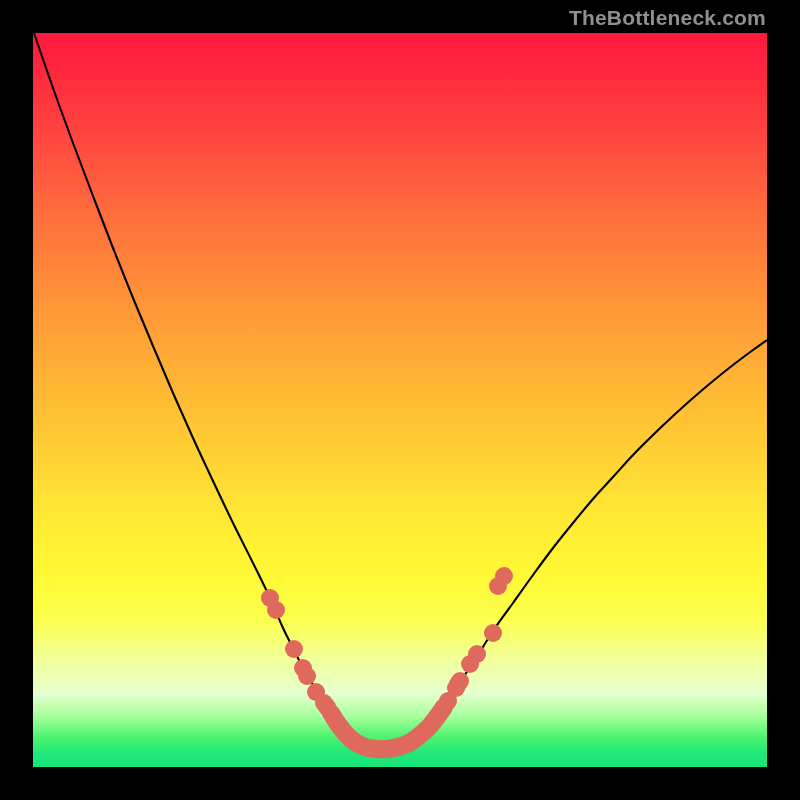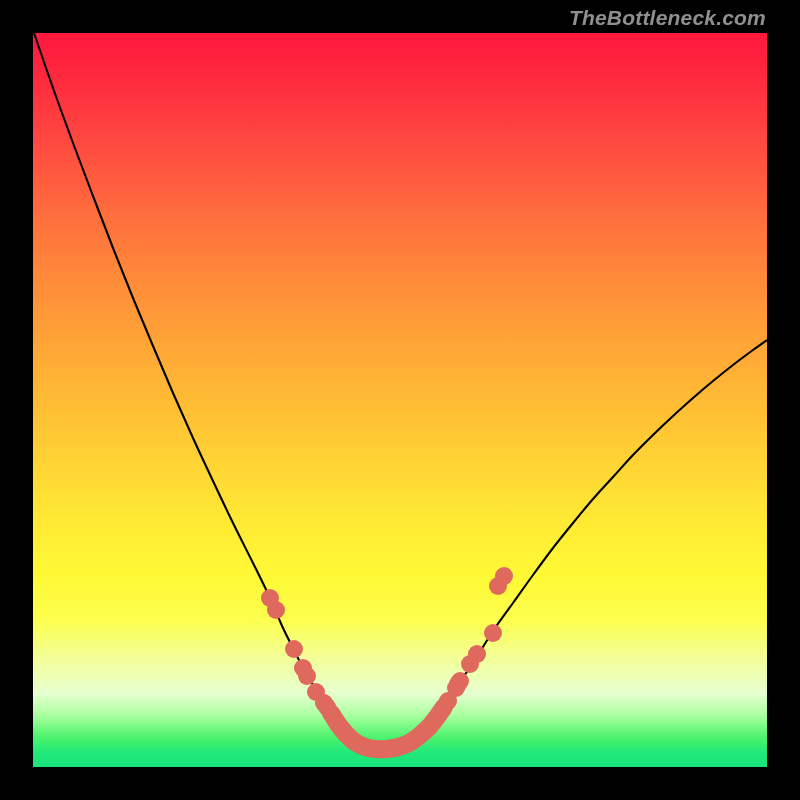--- a/index.html
+++ b/index.html
@@ -10,21 +10,20 @@
     background: #000;
     overflow: hidden;
   }
   .frame {
     position: absolute;
     left: 0;
     top: 0;
     width: 800px;
     height: 800px;
     background: #000;
-    font-style: italic;
   }
   .plot {
     position: absolute;
     left: 33px;
     top: 33px;
     width: 734px;
     height: 734px;
     background: linear-gradient(to bottom,
       #ff183f 0%,
       #ff2a3e 6%,

